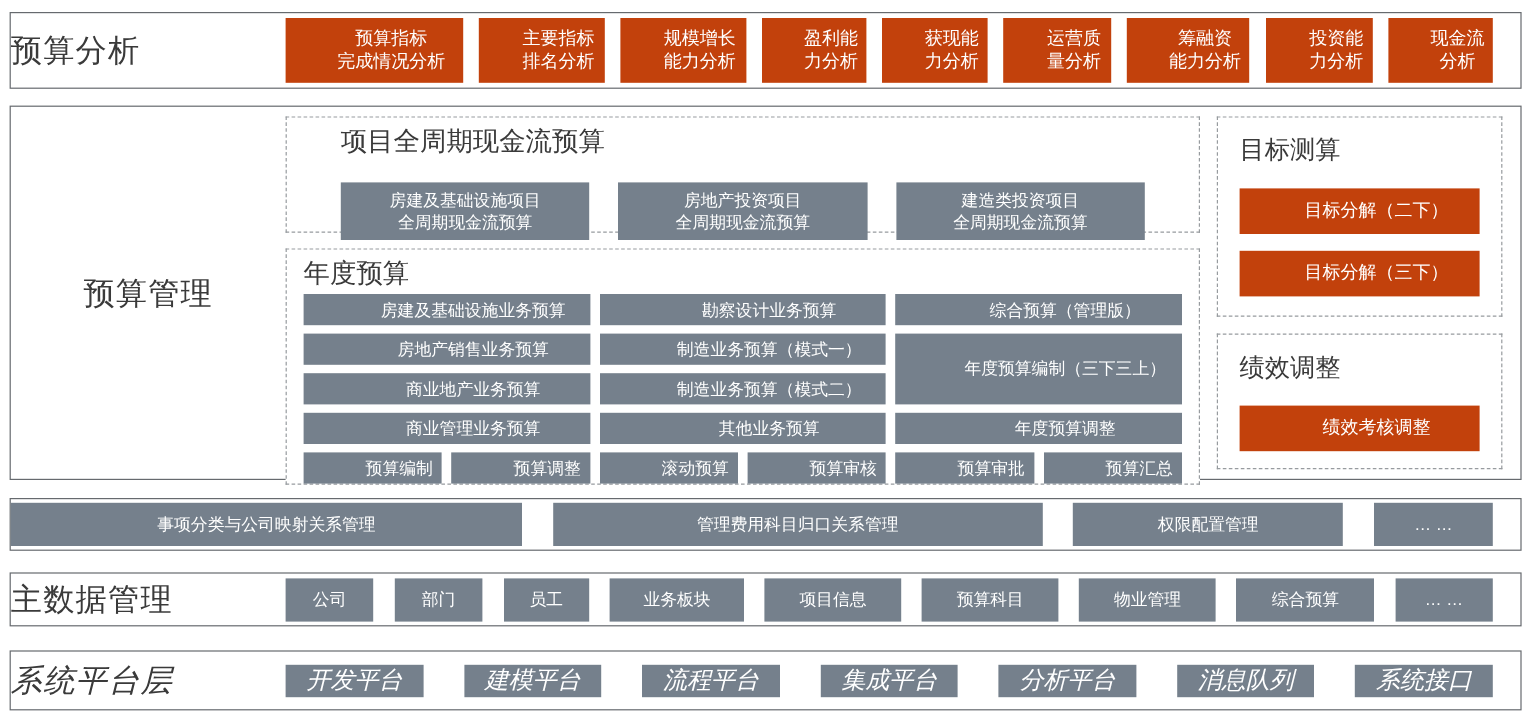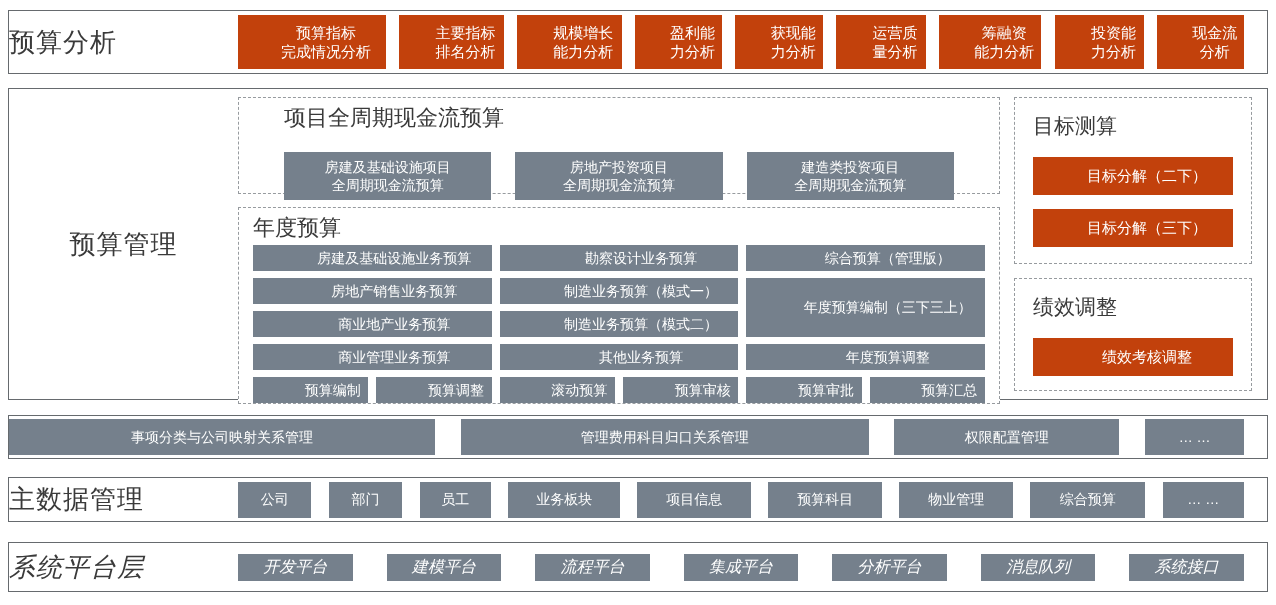--- a/index.html
+++ b/index.html
@@ -63,21 +63,21 @@
   .target-box { height:172px; padding:13px 18px 0 18px; }
   .target-box .group-title, .perf-box .group-title { font-size:21px; line-height:30px; margin-bottom:16px; }
   .target-box .btn, .perf-box .btn { height:38px; font-size:15px; margin-bottom:14px; }
   .perf-box { flex:1; padding:13px 18px 0 18px; }
 
   
   .layer-mapping   { height:44px; margin-bottom:18px; }
   .layer-masterdata{ height:45px; margin-bottom:20px; }
   .layer-platform  { height:50px;font-style:italic; }
   .layer-mapping .btn, .layer-masterdata .btn { height:36px; font-size:14px; }
-  .layer-platform .btn { height:27px; font-size:16px; }
+  .layer-platform .btn { height:27px; font-size:20px; }
 
   .layer-mapping .btn:nth-child(1){width:34.5%}
   .layer-mapping .btn:nth-child(2){width:33%}
   .layer-mapping .btn:nth-child(3){width:18.2%}
   .layer-mapping .btn:nth-child(4){width:8%}
 
   .layer-masterdata .btn:nth-child(1){width:7.3%}
   .layer-masterdata .btn:nth-child(2){width:7.3%}
   .layer-masterdata .btn:nth-child(3){width:7.1%}
   .layer-masterdata .btn:nth-child(4){width:11.1%}

